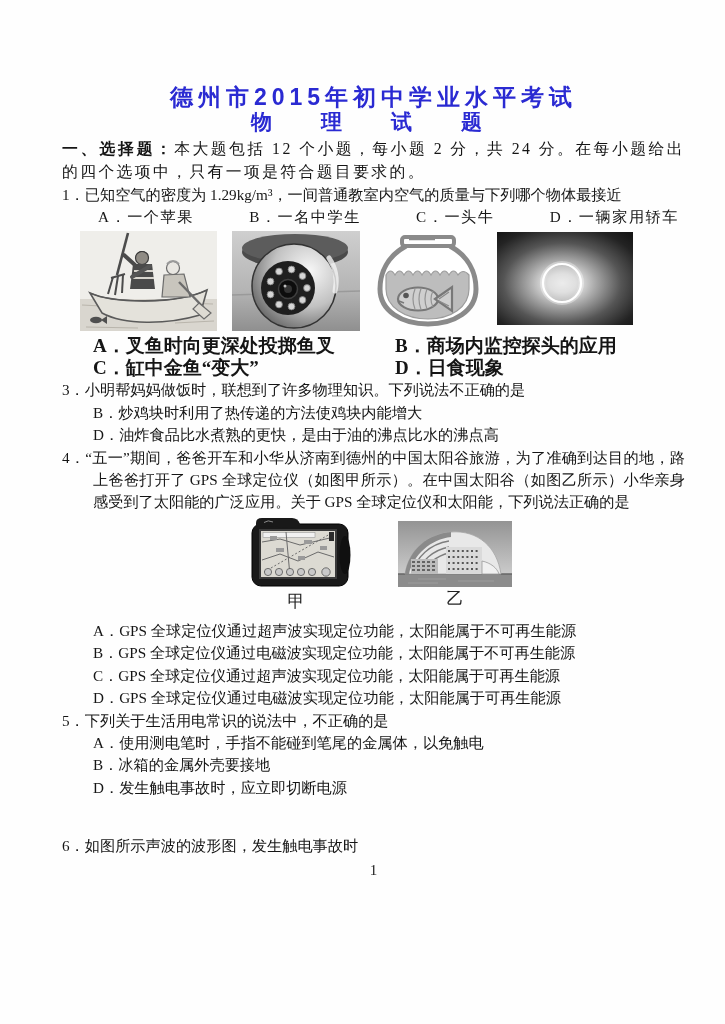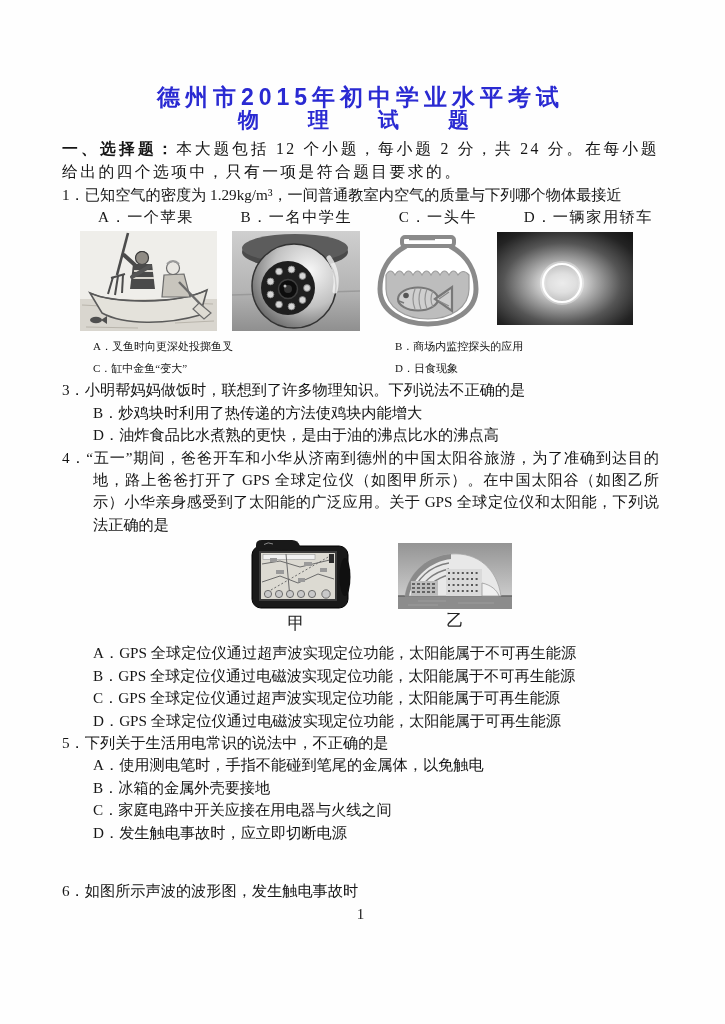--- a/index.html
+++ b/index.html
@@ -1,36 +1,36 @@
 <!DOCTYPE html>
 <html><head>
 <meta charset="utf-8">
 <style>
   html,body { margin:0; padding:0; background:#ffffff; }
   .page {
     position:relative;
     width:725px; height:1024px;
     box-sizing:border-box;
-    padding:84px 66px 0 62px;
+    padding:84px 40px 0 62px;
     background:#fefefe;
     font-family:"Liberation Serif","DejaVu Serif",serif;
     color:#151515;
     overflow:hidden;
   }
   .title {
     margin:0; text-align:center;
     color:#2a2ad2;
     font-family:"Liberation Sans","DejaVu Sans",sans-serif;
     font-weight:bold; font-size:23px; line-height:26px;
     letter-spacing:5px;
   }
   .subtitle {
     margin:0; text-align:center;
     color:#2a2ad2;
-    font-family:Liberation Mono, monospace;
+    font-family:Liberation Sans, sans-serif;
     font-weight:bold; font-size:21px; line-height:24px;
     letter-spacing:14px;
   }
   .section {
     margin:4px 0 0 0;
     font-size:15.8px; line-height:22.4px;
     letter-spacing:2.4px;
     text-align:justify;
   }
   .section b { font-weight:bold; letter-spacing:2.8px;font-family:Liberation Mono, monospace; }
@@ -47,21 +47,21 @@
   }
   .opts-inline {
     display:flex; justify-content:space-between;
     margin:0 6px 0 36px;
     font-size:15.2px; line-height:22.4px;
     letter-spacing:1.5px;
   }
   .opts-2col {
     display:grid; grid-template-columns:302px auto;
     margin-left:31px;
-    font-size:11px; line-height:22.4px;
+    font-size:19px; line-height:22.4px;font-weight:bold;
   }
   .figrow { position:relative; height:102px; margin:2px 0; }
   .fig { position:absolute; top:0; }
   .q4figs { position:relative; height:96px; margin-top:2px; }
   .figcol { position:absolute; top:0; display:flex; flex-direction:column; align-items:center; }
   .figcap { font-size:17px; line-height:20px; margin-top:2px; color:#222; }
   .q4opts { margin-top:8px; }
   .q6 { margin-top:36px; }
   .pagenum { text-align:center; font-size:15px; line-height:20px; margin-top:2px; color:#222; }
 </style>
@@ -286,20 +286,19 @@
   <div class="q4opts">
     <p class="opt">A．GPS 全球定位仪通过超声波实现定位功能，太阳能属于不可再生能源</p>
     <p class="opt">B．GPS 全球定位仪通过电磁波实现定位功能，太阳能属于不可再生能源</p>
     <p class="opt">C．GPS 全球定位仪通过超声波实现定位功能，太阳能属于可再生能源</p>
     <p class="opt">D．GPS 全球定位仪通过电磁波实现定位功能，太阳能属于可再生能源</p>
   </div>
 
   <p class="qtext nowrap"><span>5．</span><span>下列关于生活用电常识的说法中，不正确的是</span></p>
   <p class="opt">A．使用测电笔时，手指不能碰到笔尾的金属体，以免触电</p>
   <p class="opt">B．冰箱的金属外壳要接地</p>
-  <p class="opt">C．家庭电路中开关应接在用电器与火线之间</p>
   <p class="opt">D．发生触电事故时，应立即切断电源</p>
 
   <p class="qtext nowrap q6"><span>6．</span><span>如图所示声波的波形图，发生触电事故时</span></p>
 
   <div class="pagenum">1</div>
 
 </div>
 
 </body></html>

